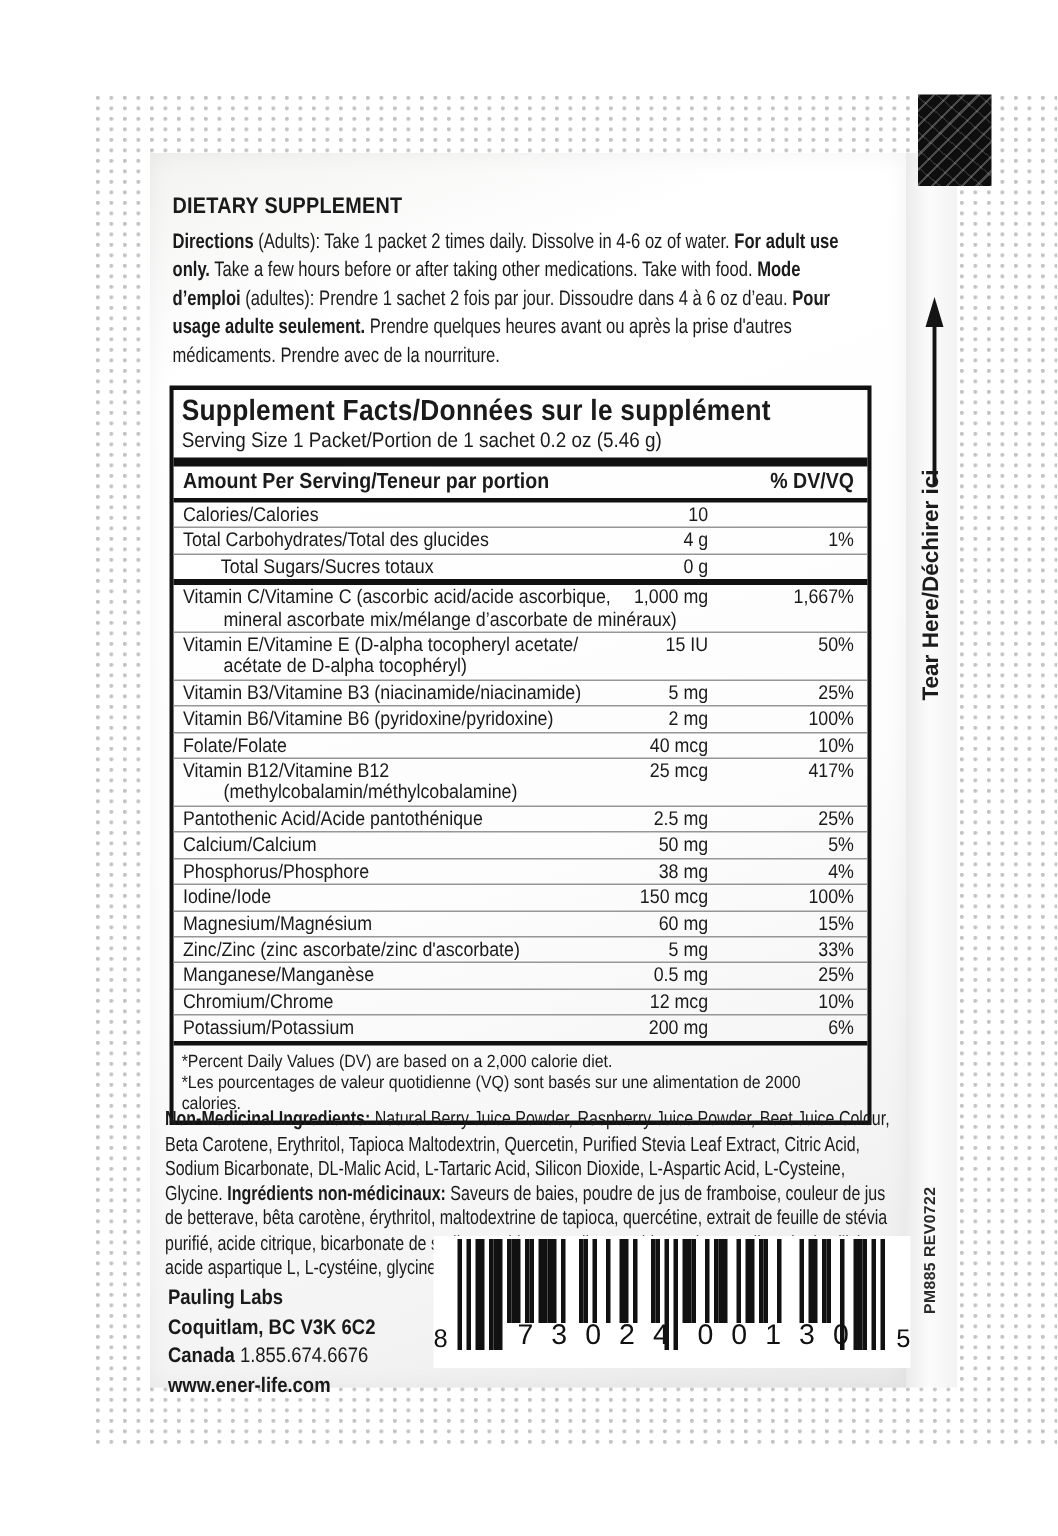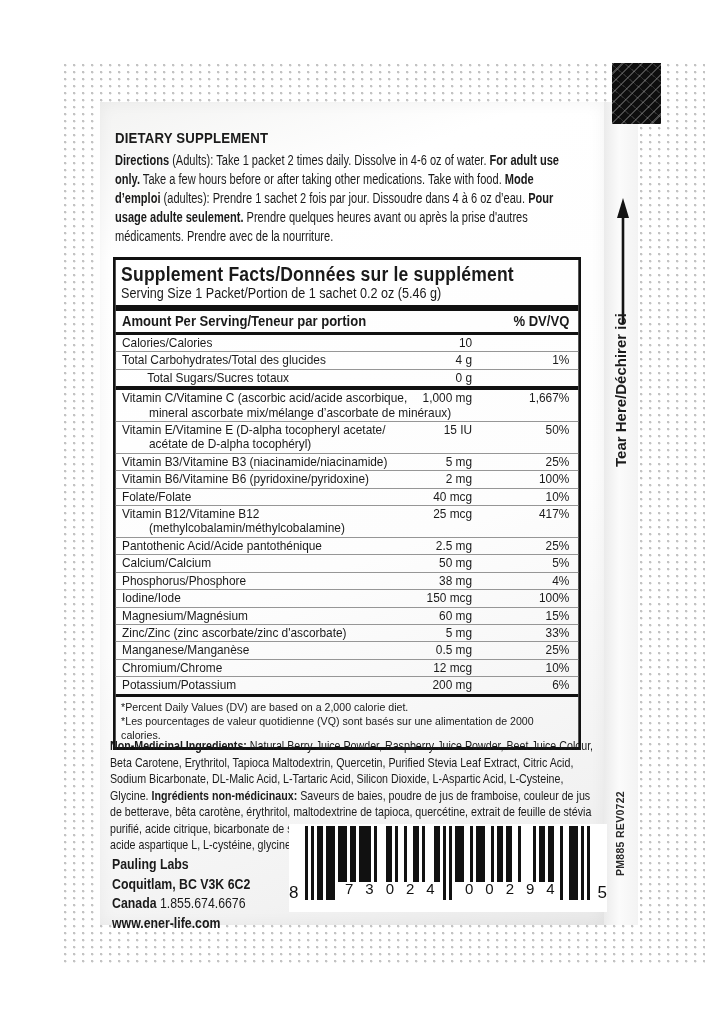--- a/index.html
+++ b/index.html
@@ -50,21 +50,21 @@
   .facts-foot{border-top:3px solid #111;padding:3px 6px 5px 6px;font-size:11.8px;line-height:14px;}
 
   .ingredients{position:absolute;left:110px;top:738px;width:620px;font-size:13.5px;line-height:16.5px;z-index:2;}
   .company{position:absolute;left:112px;top:855px;width:260px;font-size:14px;line-height:19.5px;z-index:2;}
 
   
   .barcode{position:absolute;left:289px;top:824px;width:318px;height:88px;background:#ffffff;z-index:3;}
   .bc-bars{position:absolute;left:16px;top:2px;width:285px;height:76px;}
   .bar{position:absolute;top:0;width:3px;height:56px;background:#111;}
   .bar.tall{height:74px;}
-  .bcd{position:absolute;font-size:15px;color:#111;}
+  .bcd{position:absolute;font-size:19px;color:#111;}
   .bcd.g1{left:56px;top:56px;letter-spacing:12px;}
   .bcd.g2{left:176px;top:56px;letter-spacing:12px;}
   .bcd.first{left:0;top:59px;font-size:17px;}
   .bcd.last{right:0;top:59px;font-size:17px;}
 </style>
 </head>
 <body>
 
 <div class="screen">
 
@@ -297,17 +297,17 @@
         <div class="bar" style="left: 246px;"></div>
         <div class="bar tall" style="left: 255px;"></div>
         <div class="bar tall" style="left: 264px;"></div>
         <div class="bar tall" style="left: 267px;"></div>
         <div class="bar tall" style="left: 270px;"></div>
         <div class="bar tall" style="left: 276px;"></div>
         <div class="bar tall" style="left: 282px;"></div>
       </div>
     <span class="bcd first">8</span>
     <span class="bcd g1">73024</span>
-    <span class="bcd g2">00294</span>
+    <span class="bcd g2">00130</span>
     <span class="bcd last">5</span>
   </div>
 
 </div>
 
 </body></html>

